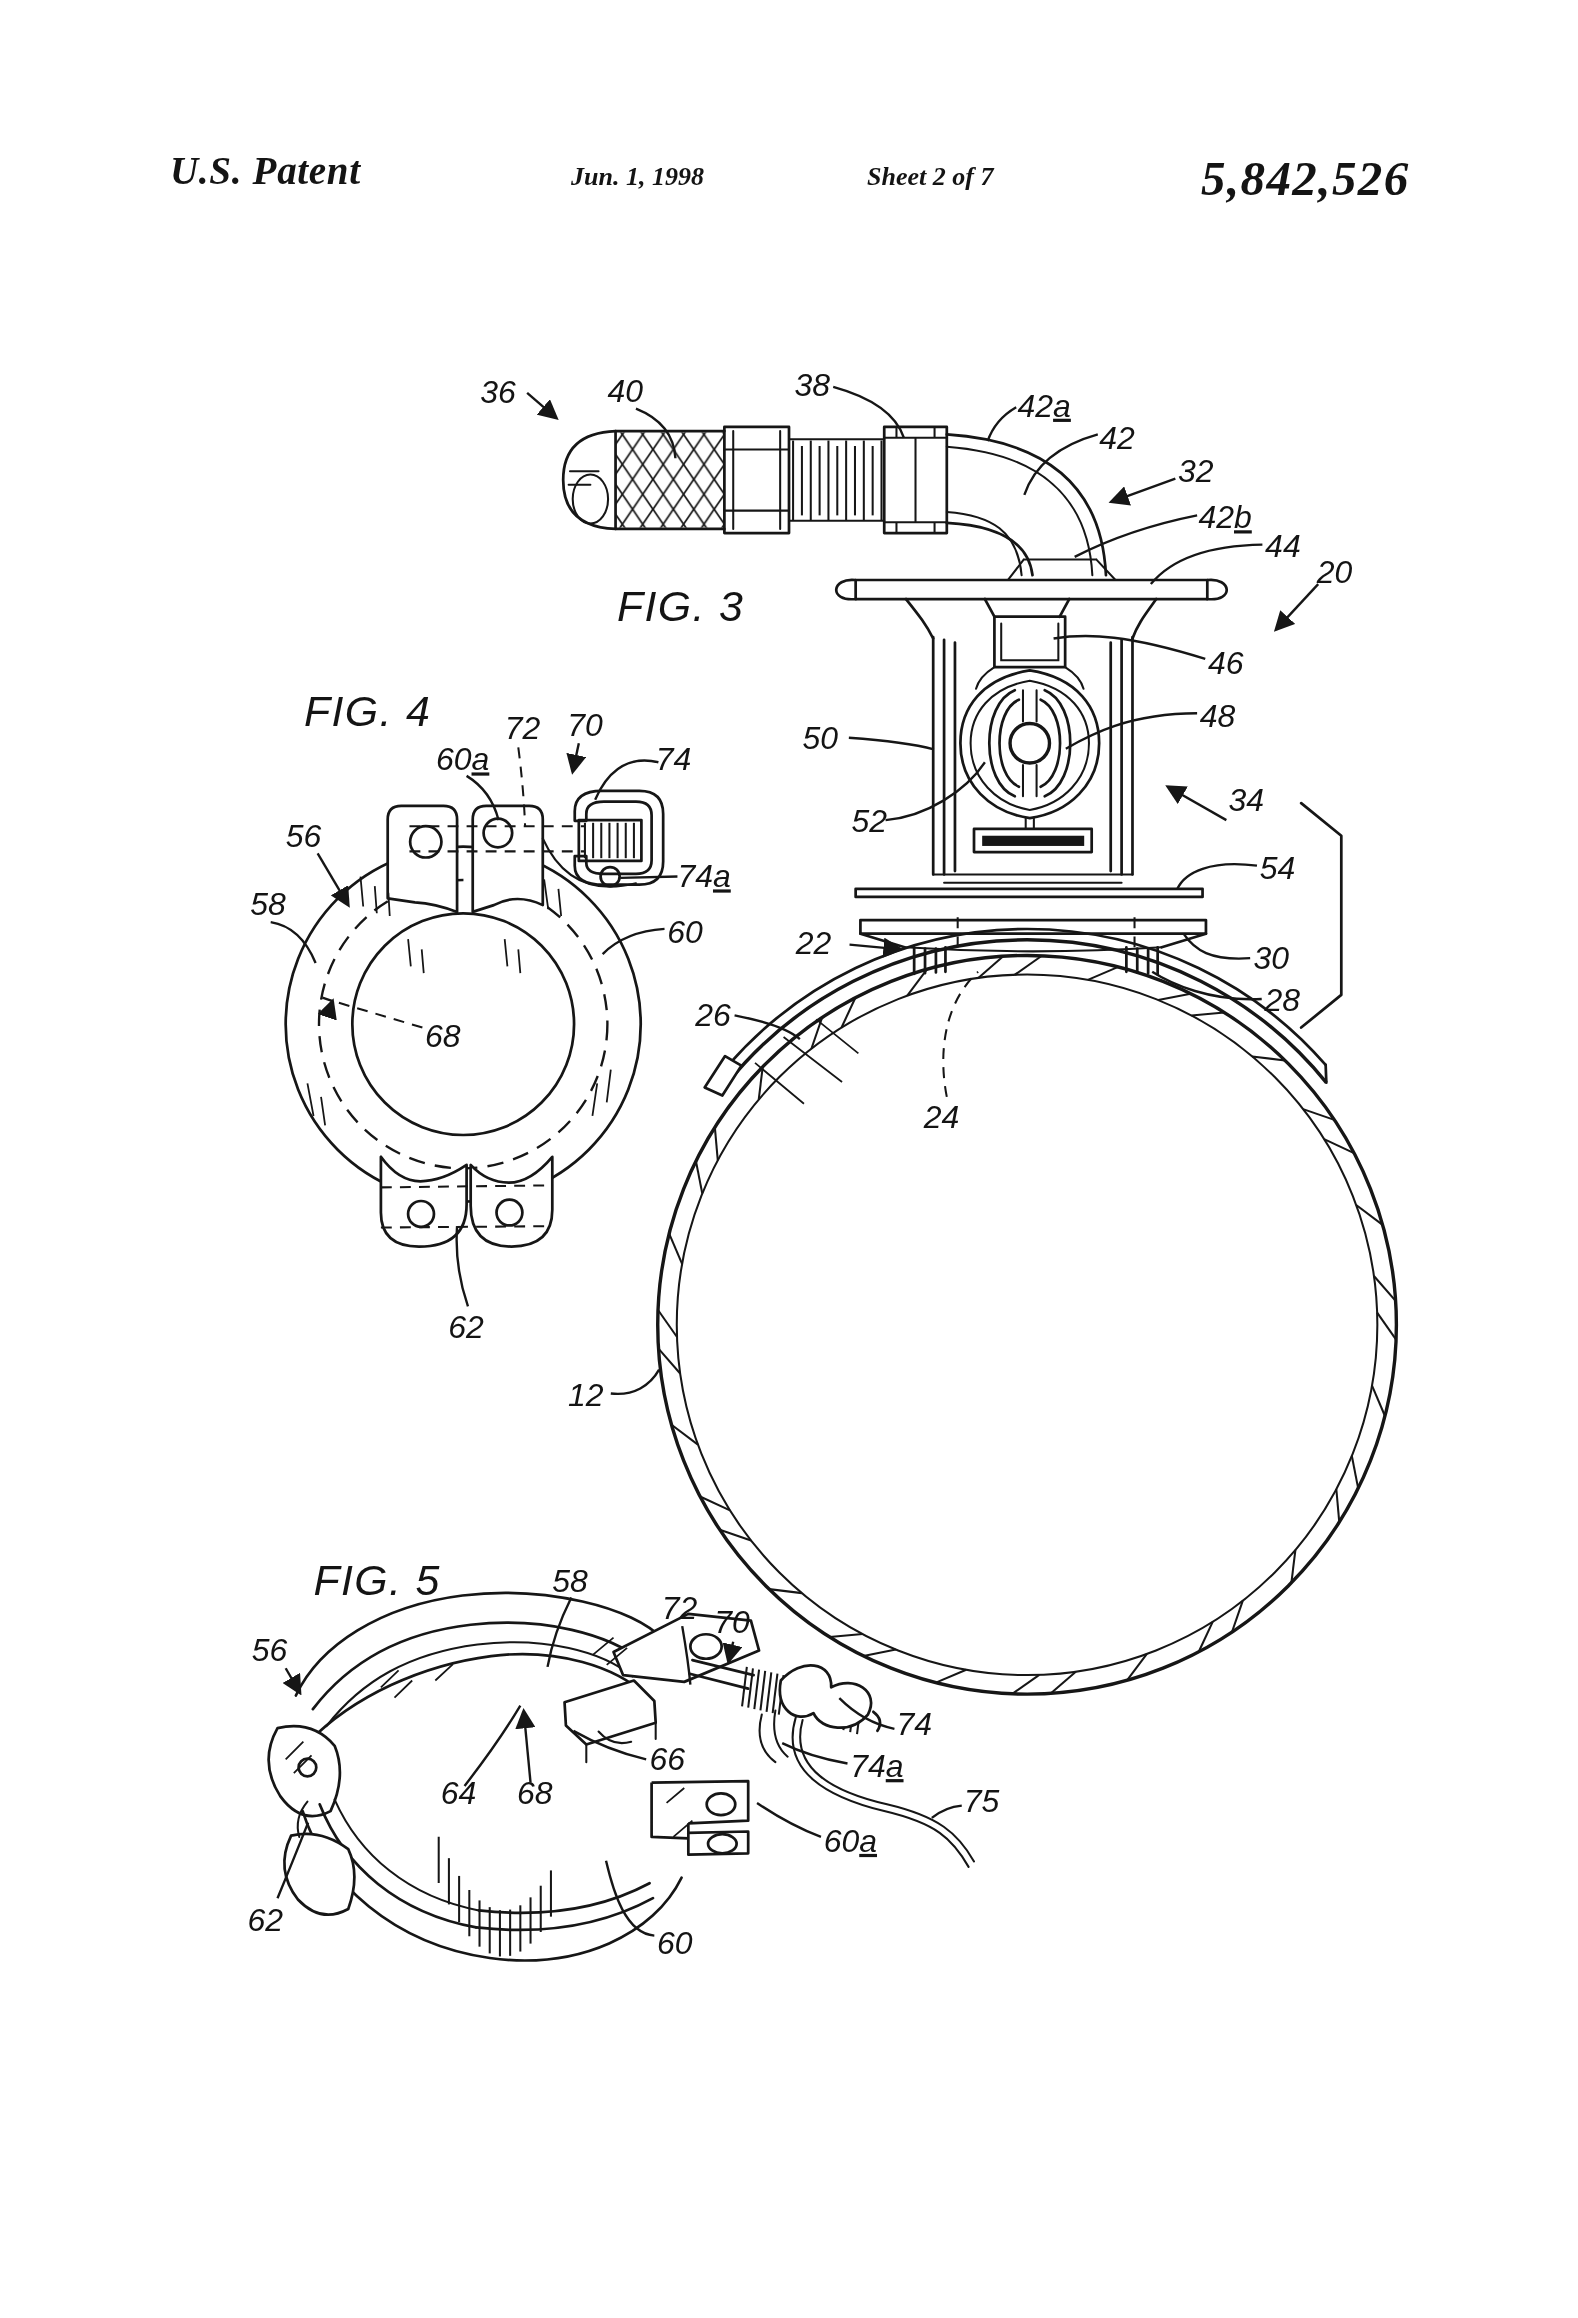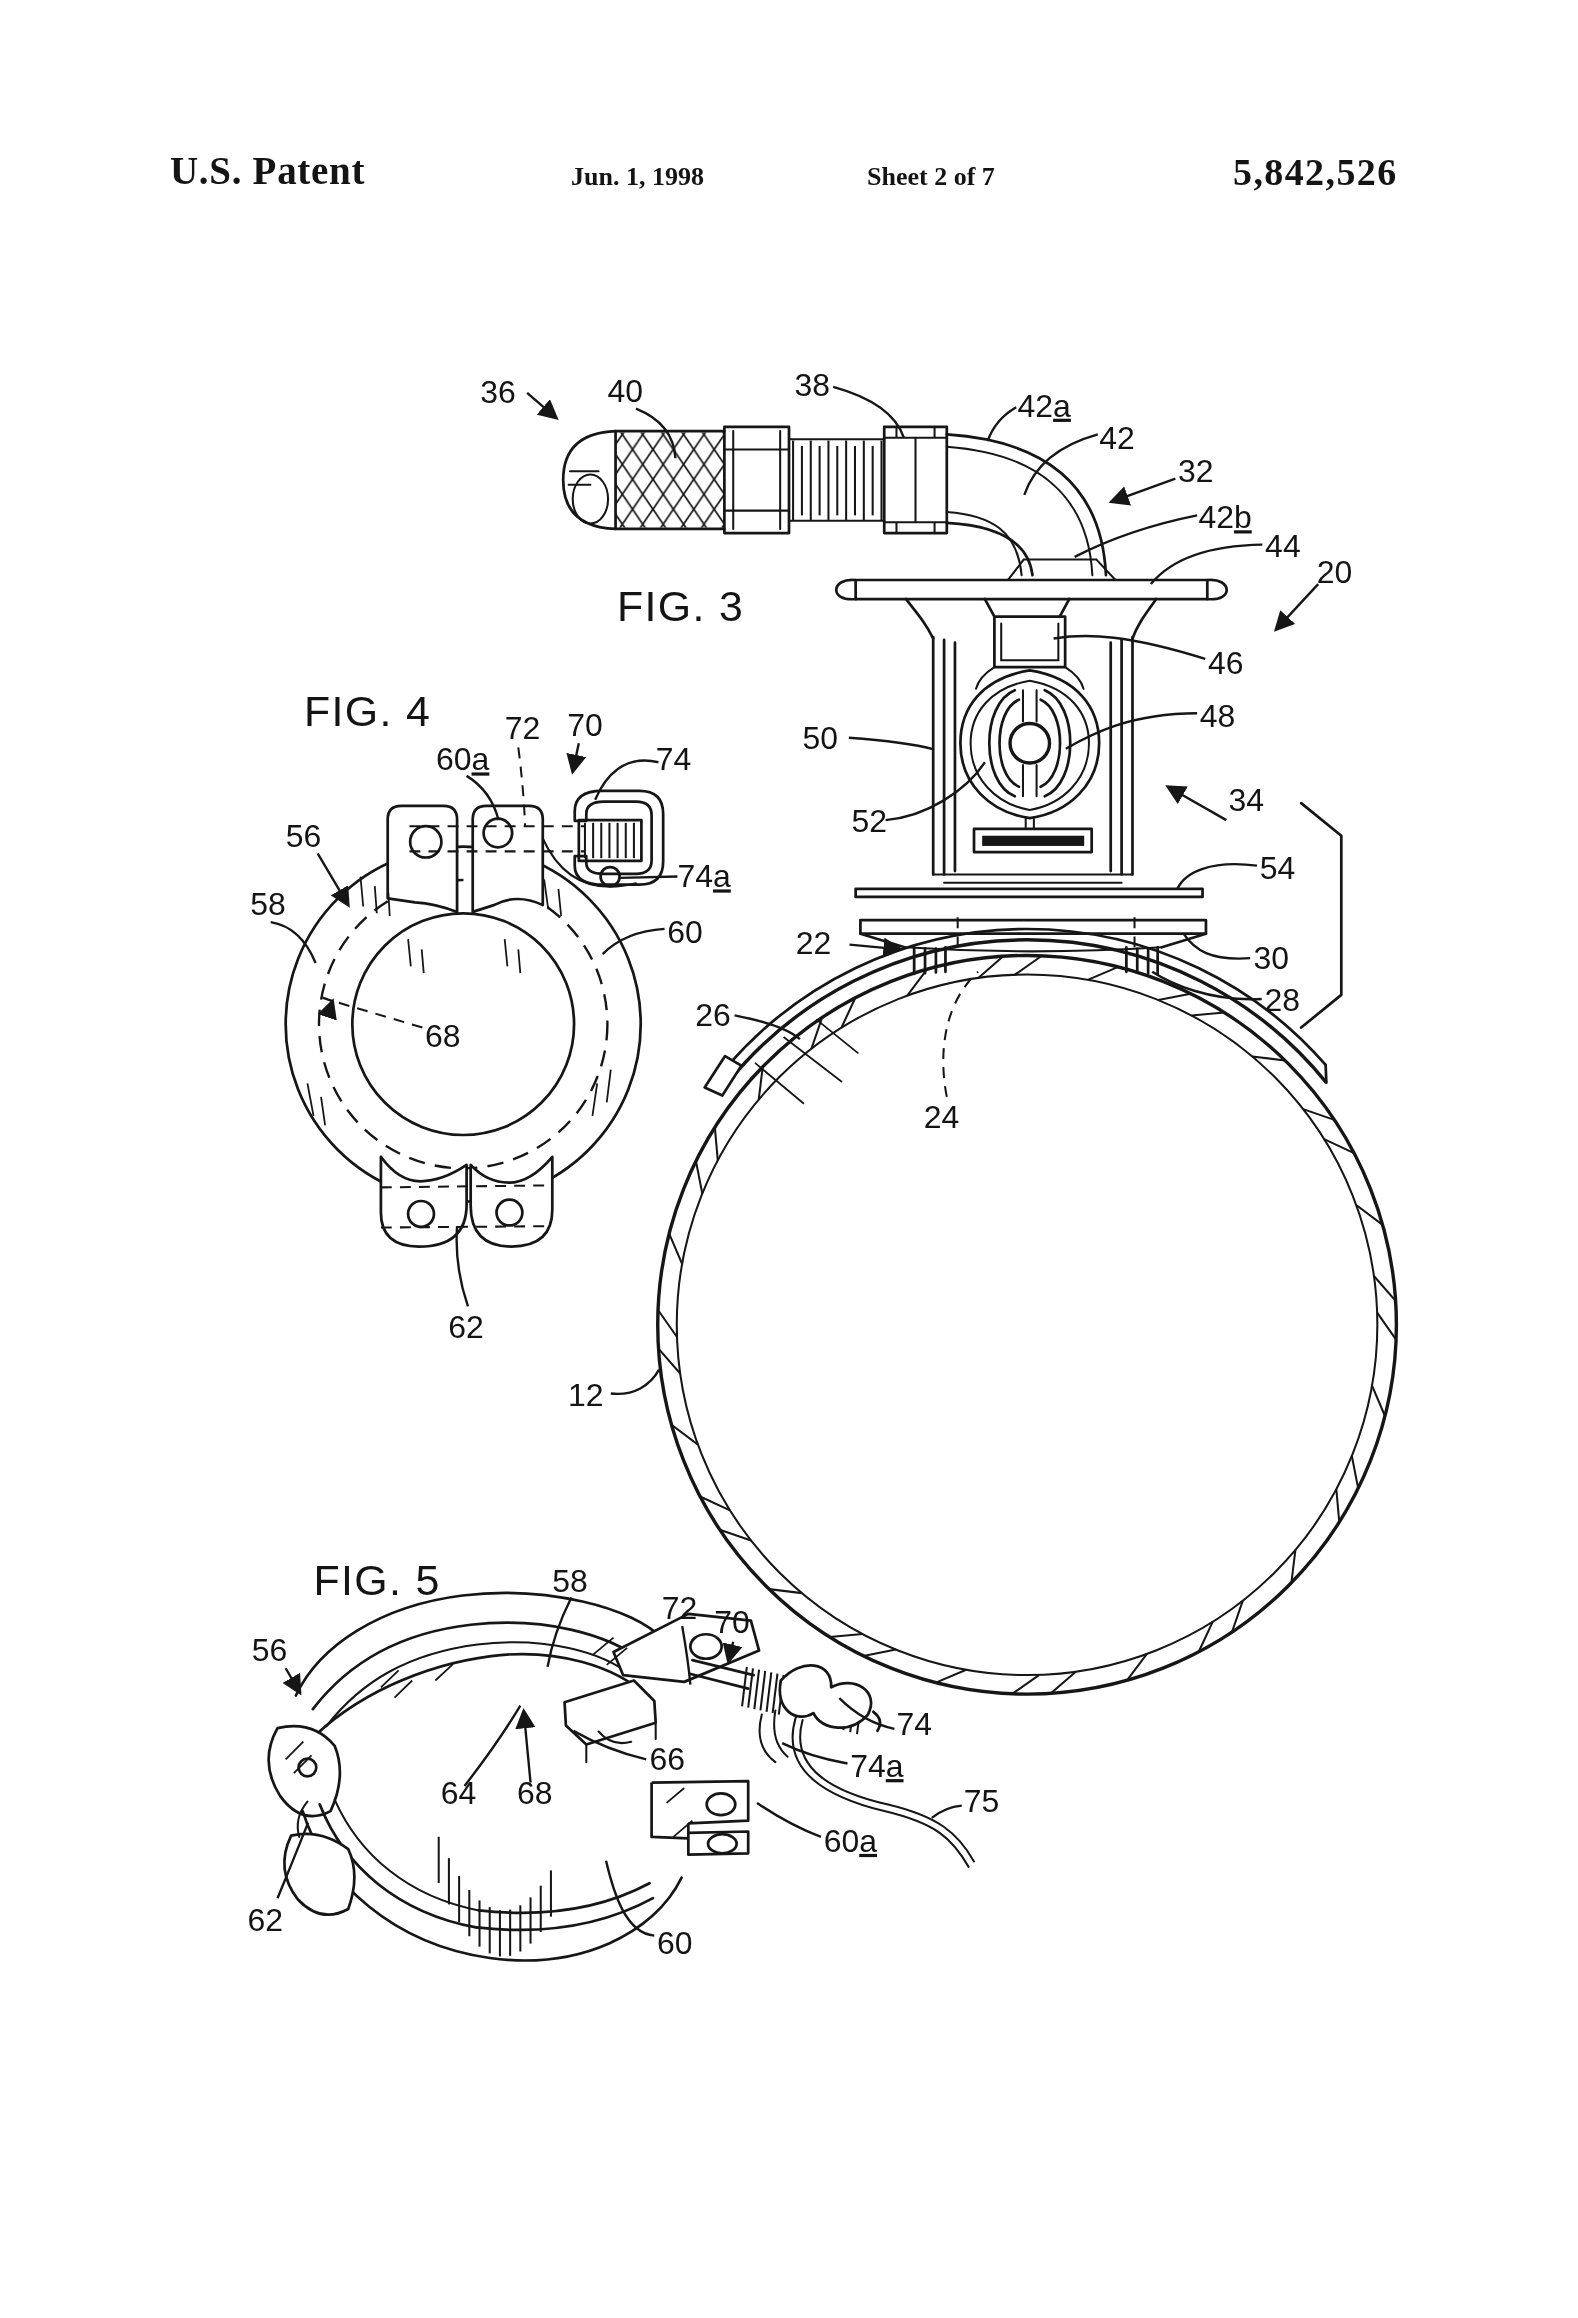--- a/index.html
+++ b/index.html
@@ -1,23 +1,23 @@
 <!DOCTYPE html>
 <html style="font-size:11px"><head>
 <meta charset="utf-8">
 <style>
   html,body{margin:0;padding:0;}
   body{width:1578px;height:2319px;background:#f4f4f2;font-family:"Liberation Sans",sans-serif;}
-  .sheet{position:relative;width:1578px;height:2319px;background:#ffffff;overflow:hidden;}
+  .sheet{position:relative;width:1578px;height:2319px;background:#ffffff;overflow:hidden;font-style:italic;}
   .hdr{position:absolute;top:0;left:0;width:100%;height:218px;}
   .hdr span{position:absolute;color:#141414;font-family:"Liberation Serif",serif;font-weight:bold;white-space:nowrap;}
   .hdr .title{left:170px;top:148px;font-size:39px;letter-spacing:0.7px;}
   .hdr .date{left:571px;top:162px;font-size:26px;}
   .hdr .sheet-no{left:867px;top:162px;font-size:26px;}
-  .hdr .patnum{left:1233px;top:150px;font-size:38px;letter-spacing:1.4px;}
+  .hdr .patnum{left:1201px;top:150px;font-size:49px;letter-spacing:1.4px;}
   svg{position:absolute;left:0;top:0;}
   svg *{vector-effect:none;}
   .ln{fill:none;stroke:#161616;stroke-width:4;stroke-linecap:round;stroke-linejoin:round;}
   .ln2{fill:none;stroke:#161616;stroke-width:3;stroke-linecap:round;}
   .lnthick{fill:none;stroke:#161616;stroke-width:5;}
   .fillw{fill:#ffffff;stroke:#161616;stroke-width:4;stroke-linejoin:round;}
   .dash{fill:none;stroke:#161616;stroke-width:3.5;stroke-dasharray:24 15;}
   .dash2{fill:none;stroke:#161616;stroke-width:3;stroke-dasharray:16 12;}
   .leader{fill:none;stroke:#161616;stroke-width:3.5;}
   .ref{font-family:"Liberation Sans",sans-serif;font-size:47px;fill:#141414;}

